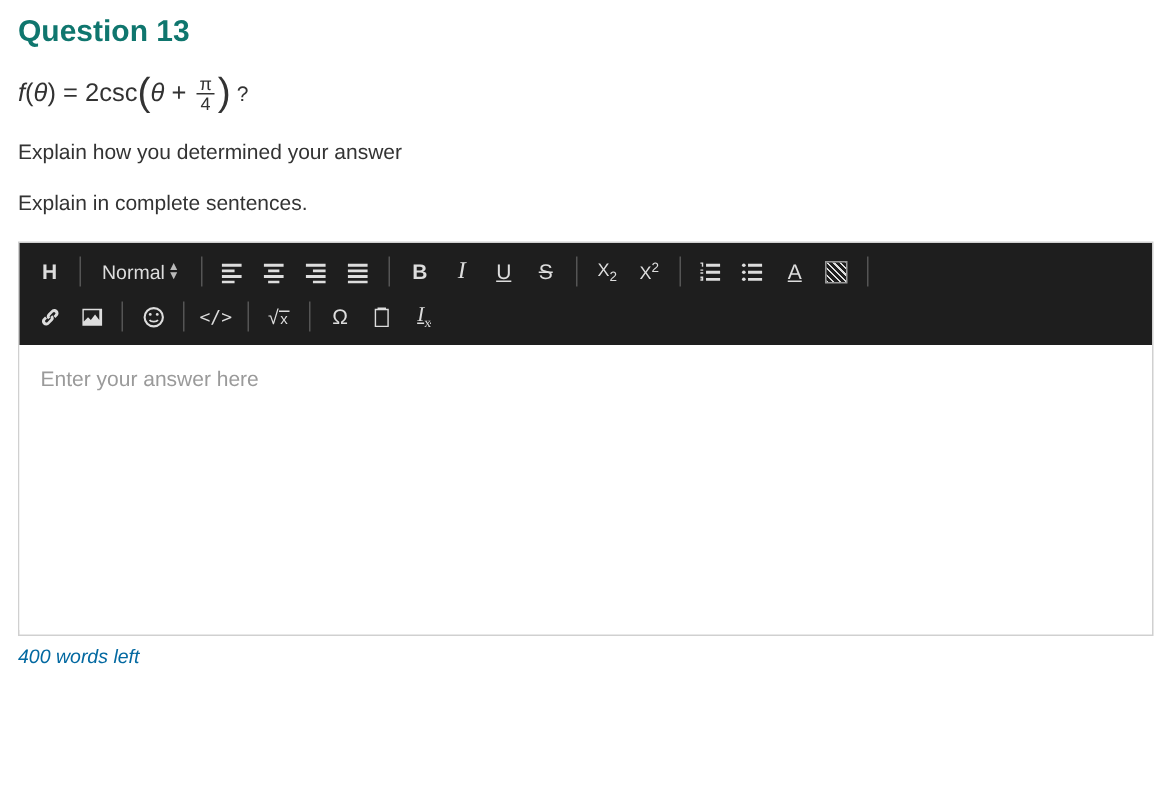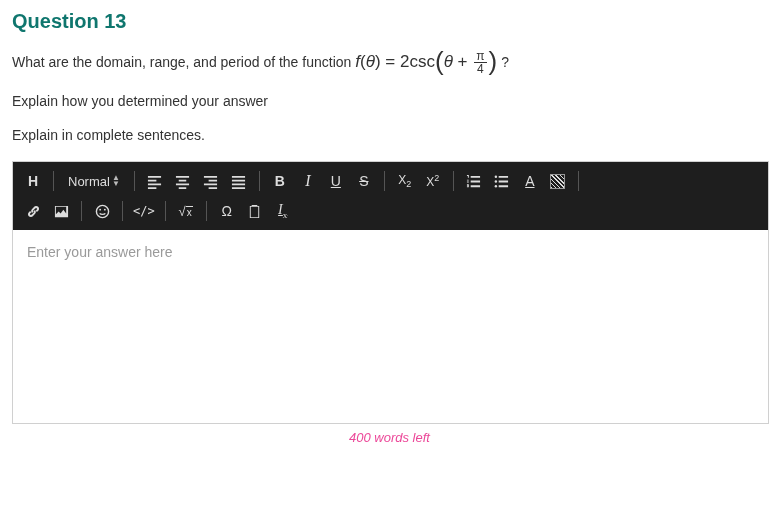--- a/index.html
+++ b/index.html
@@ -118,35 +118,34 @@
     border: none;
     outline: none;
     resize: none;
     padding: 14px 14px;
     font-family: inherit;
     font-size: 14px;
     color: #333;
   }
   .editor-area::placeholder { color: #9a9a9a; }
   .word-count {
-    text-align: center;
+    text-align: left;
     font-style: italic;
-    color: #ec4899;
+    color: #0369a1;
     font-size: 13px;
     margin-top: 6px;
     padding-right: 2px;
   }
 </style>
 </head>
 <body>
 
 <h2 class="qtitle">Question 13</h2>
 
 <div class="prompt-line prompt-row">
-  <span>What are the domain, range, and period of the function</span>
   <span class="math">
     <span><i>f</i>(<i>θ</i>)&nbsp;=&nbsp;2csc</span>
     <span class="lparen">(</span>
     <i>θ</i>
     <span>&nbsp;+&nbsp;</span>
     <span class="frac">
       <span class="num">π</span>
       <span class="den">4</span>
     </span>
     <span class="rparen">)</span>

